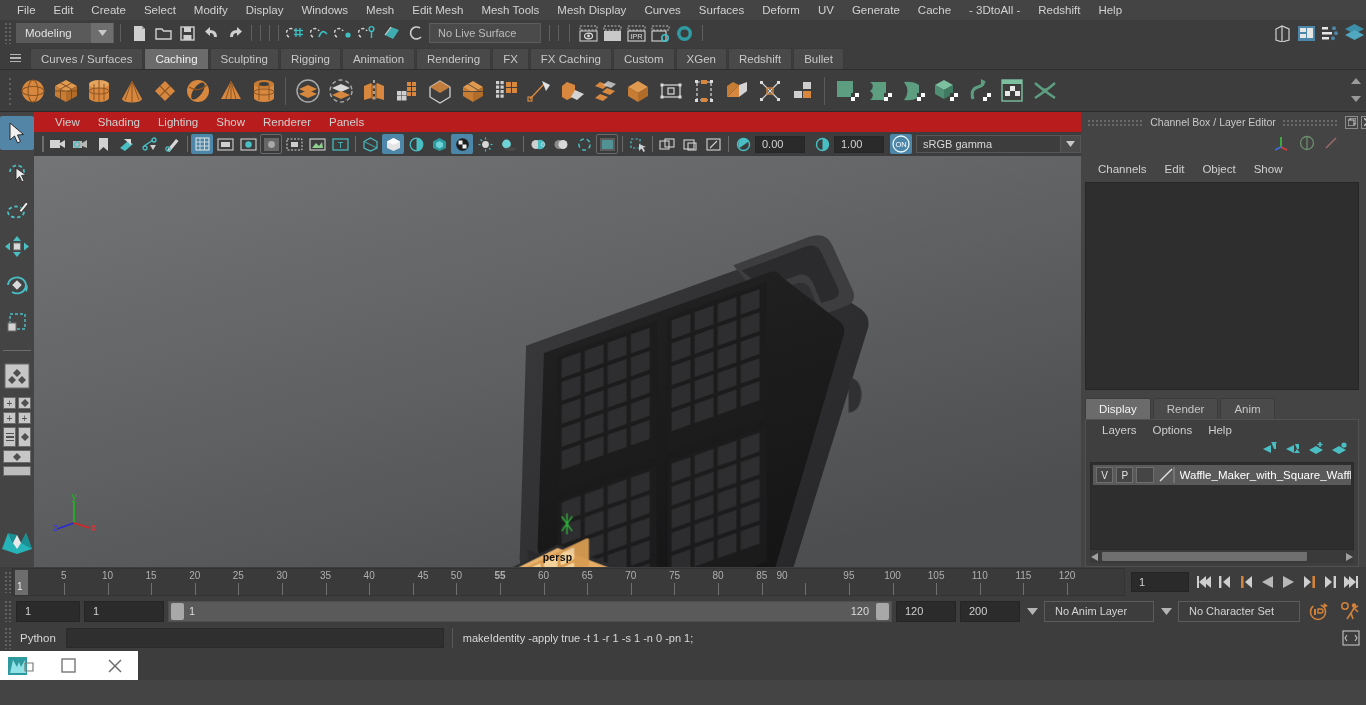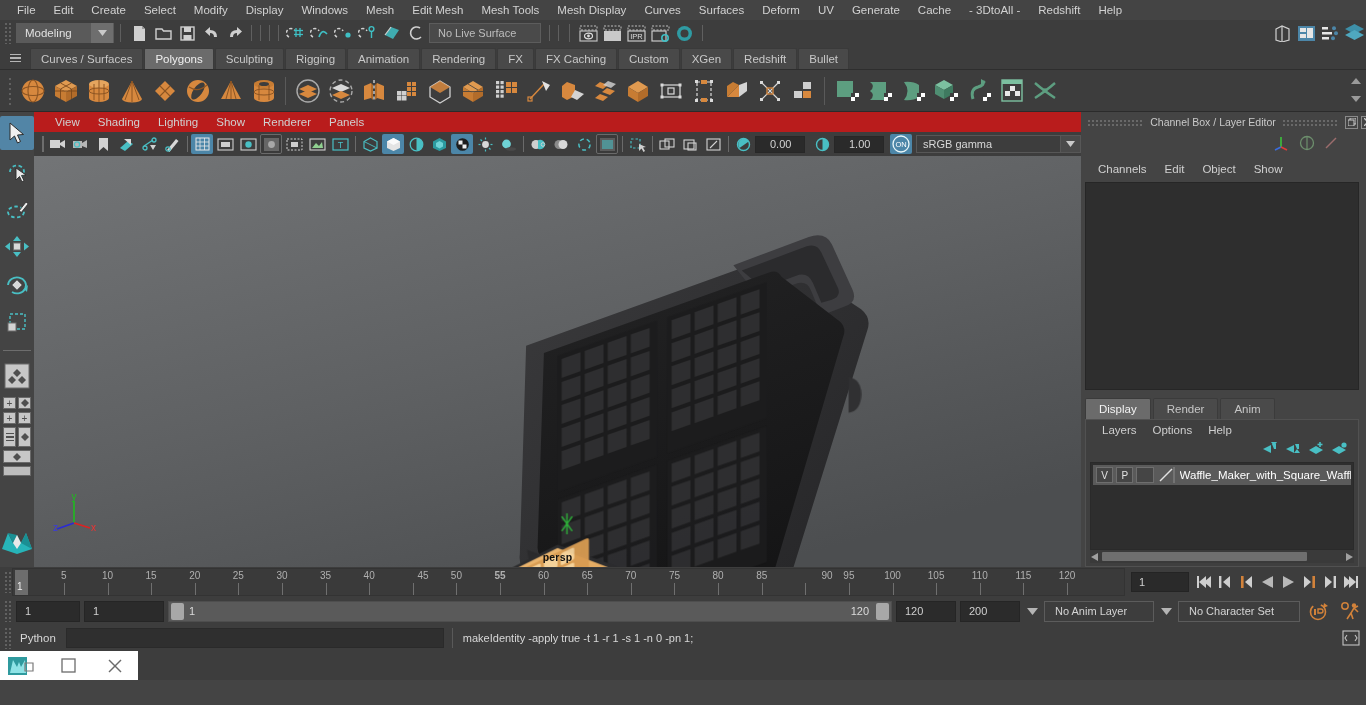--- a/index.html
+++ b/index.html
@@ -90,21 +90,21 @@
   .vpmenu { height:20px; background:#b91c1c; display:flex; align-items:center;
     padding-left:12px; font-size:11.5px; color:#d0d0d0; }
   .vpmenu .mi { padding:0 9px; }
   .vptools { height:24px; background:#3d3d3d; display:flex; align-items:center;
     padding-left:8px; }
   .vpbtn { width:22px; height:20px; display:flex; align-items:center; justify-content:center;
     margin-right:1px; border-radius:2px; }
   .vpbtn.on { background:#4c86a8; }
   .vpbtn.framed { border:1px solid #6a6a6a; background:#3a3a3a; }
   .numfield { height:17px; width:50px; background:#2a2a2a; border:1px solid #272727;
-    color:#d4d4d4; font-size:11px; display:flex; align-items:center; padding-left:14px; }
+    color:#d4d4d4; font-size:11px; display:flex; align-items:center; padding-left:6px; }
   .gammasel { height:18px; width:145px; background:#3d3d3d; border:1px solid #575757;
     color:#d8d8d8; font-size:11px; display:flex; align-items:center; padding-left:6px;
     margin-left:3px;}
   .gammaarrow { width:20px; height:18px; background:#4a4a4a; border:1px solid #575757;
     border-left:none; display:flex; align-items:center; justify-content:center;}
 
   .viewport { flex:1; position:relative; overflow:hidden;
     background:linear-gradient(160deg,#6e7072 0%, #5d5f61 45%, #4e5052 100%); }
   .persplabel { position:absolute; bottom:4px; left:0; right:0; text-align:center;
     font-size:10.5px; font-weight:bold; color:#101010; letter-spacing:.2px;}
@@ -383,21 +383,21 @@
     </div>
   </div>
 
   <div class="shelftabs">
     <div class="hamburger">
         <i></i>
         <i></i>
         <i></i>
       </div>
     <div class="stab">Curves / Surfaces</div>
-    <div class="stab active">Polygons</div>
+    <div class="stab active">Caching</div>
     <div class="stab">Sculpting</div>
     <div class="stab">Rigging</div>
     <div class="stab">Animation</div>
     <div class="stab">Rendering</div>
     <div class="stab">FX</div>
     <div class="stab">FX Caching</div>
     <div class="stab">Custom</div>
     <div class="stab">XGen</div>
     <div class="stab">Redshift</div>
     <div class="stab">Bullet</div>
@@ -1587,21 +1587,21 @@
         <div class="ticklbl" style="left: 574.252px;">65</div>
         <div class="tick" style="left: 617.866px;"></div>
         <div class="ticklbl" style="left: 617.866px;">70</div>
         <div class="tick" style="left: 661.479px;"></div>
         <div class="ticklbl" style="left: 661.479px;">75</div>
         <div class="tick" style="left: 705.092px;"></div>
         <div class="ticklbl" style="left: 705.092px;">80</div>
         <div class="tick" style="left: 748.706px;"></div>
         <div class="ticklbl" style="left: 748.706px;">85</div>
         <div class="tick" style="left: 792.319px;"></div>
-        <div class="ticklbl" style="left: 814px;">90</div>
+        <div class="ticklbl" style="left: 769px;">90</div>
         <div class="tick" style="left: 835.933px;"></div>
         <div class="ticklbl" style="left: 835.933px;">95</div>
         <div class="tick" style="left: 879.546px;"></div>
         <div class="ticklbl" style="left: 879.546px;">100</div>
         <div class="tick" style="left: 923.16px;"></div>
         <div class="ticklbl" style="left: 923.16px;">105</div>
         <div class="tick" style="left: 966.773px;"></div>
         <div class="ticklbl" style="left: 966.773px;">110</div>
         <div class="tick" style="left: 1010.39px;"></div>
         <div class="ticklbl" style="left: 1010.39px;">115</div>

